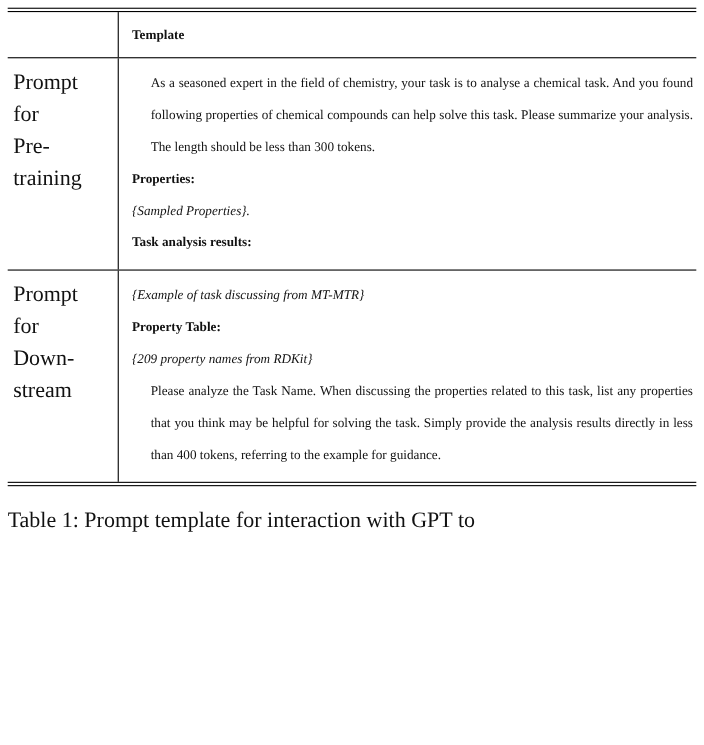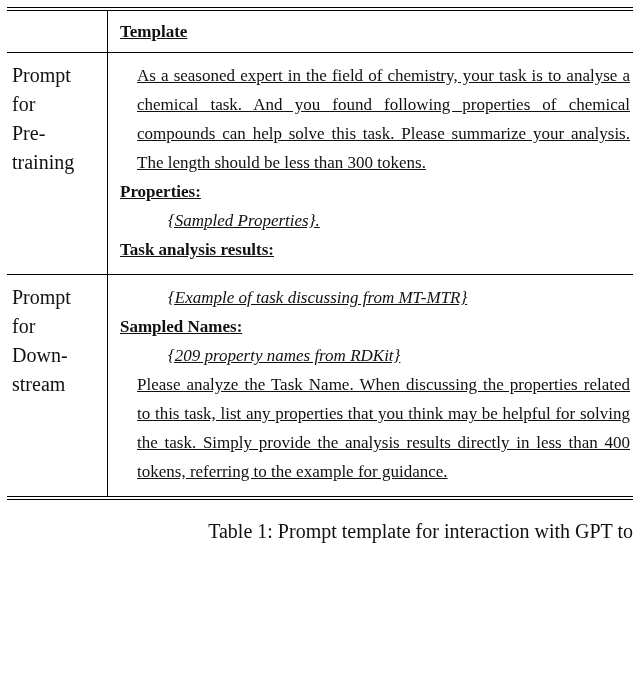--- a/index.html
+++ b/index.html
@@ -24,40 +24,38 @@
     flex: 0 0 100px;
     padding: 8px 4px 8px 5px;
     font-size: 20px;
     line-height: 29px;
     white-space: pre-line;
   }
   .cell-content {
     flex: 1 1 auto;
     border-left: 1.6px solid #000;
     padding: 8px 3px 10px 12px;
-    font-size: 17px;
+    font-size: 12px;
     line-height: 29px;
-    text-decoration: underline;
   }
   .header-row .cell-label { padding-top: 6px; padding-bottom: 6px; }
   .header-row .cell-content { padding-top: 6px; padding-bottom: 6px; }
   p.body-text {
     text-align: justify;
     hyphens: auto;
     margin-left: 17px;
     -webkit-hyphens: auto;
   }
   .b { font-weight: bold; }
-  .i { font-style: italic; margin-left: 48px; }
+  .i { font-style: italic; }
   .caption {
     margin: 17px auto 0 auto;
     width: 626px;
     font-size: 20px;
     line-height: 29px;
-    text-align: right;
   }
 </style>
 </head>
 <body>
 
 <div class="figure">
 
   <div class="rule-double"></div>
 
   <div class="trow header-row">
@@ -84,21 +82,21 @@
 
   <div class="rule-single"></div>
 
   <div class="trow">
     <div class="cell-label">Prompt
 for
 Down-
 stream</div>
     <div class="cell-content">
       <p><span class="i">{Example of task discussing from MT-MTR}</span></p>
-      <p><span class="b">Sampled Names:</span></p>
+      <p><span class="b">Property Table:</span></p>
       <p><span class="i">{209 property names from RDKit}</span></p>
       <p class="body-text">Please analyze the Task Name. When discussing the properties related to this task, list any properties that you think may be helpful for solving the task. Simply provide the analysis results directly in less than 400 tokens, referring to the example for guidance.</p>
     </div>
   </div>
 
   <div class="rule-double"></div>
 
 </div>
 
 <div class="caption">Table 1: Prompt template for interaction with GPT to</div>

